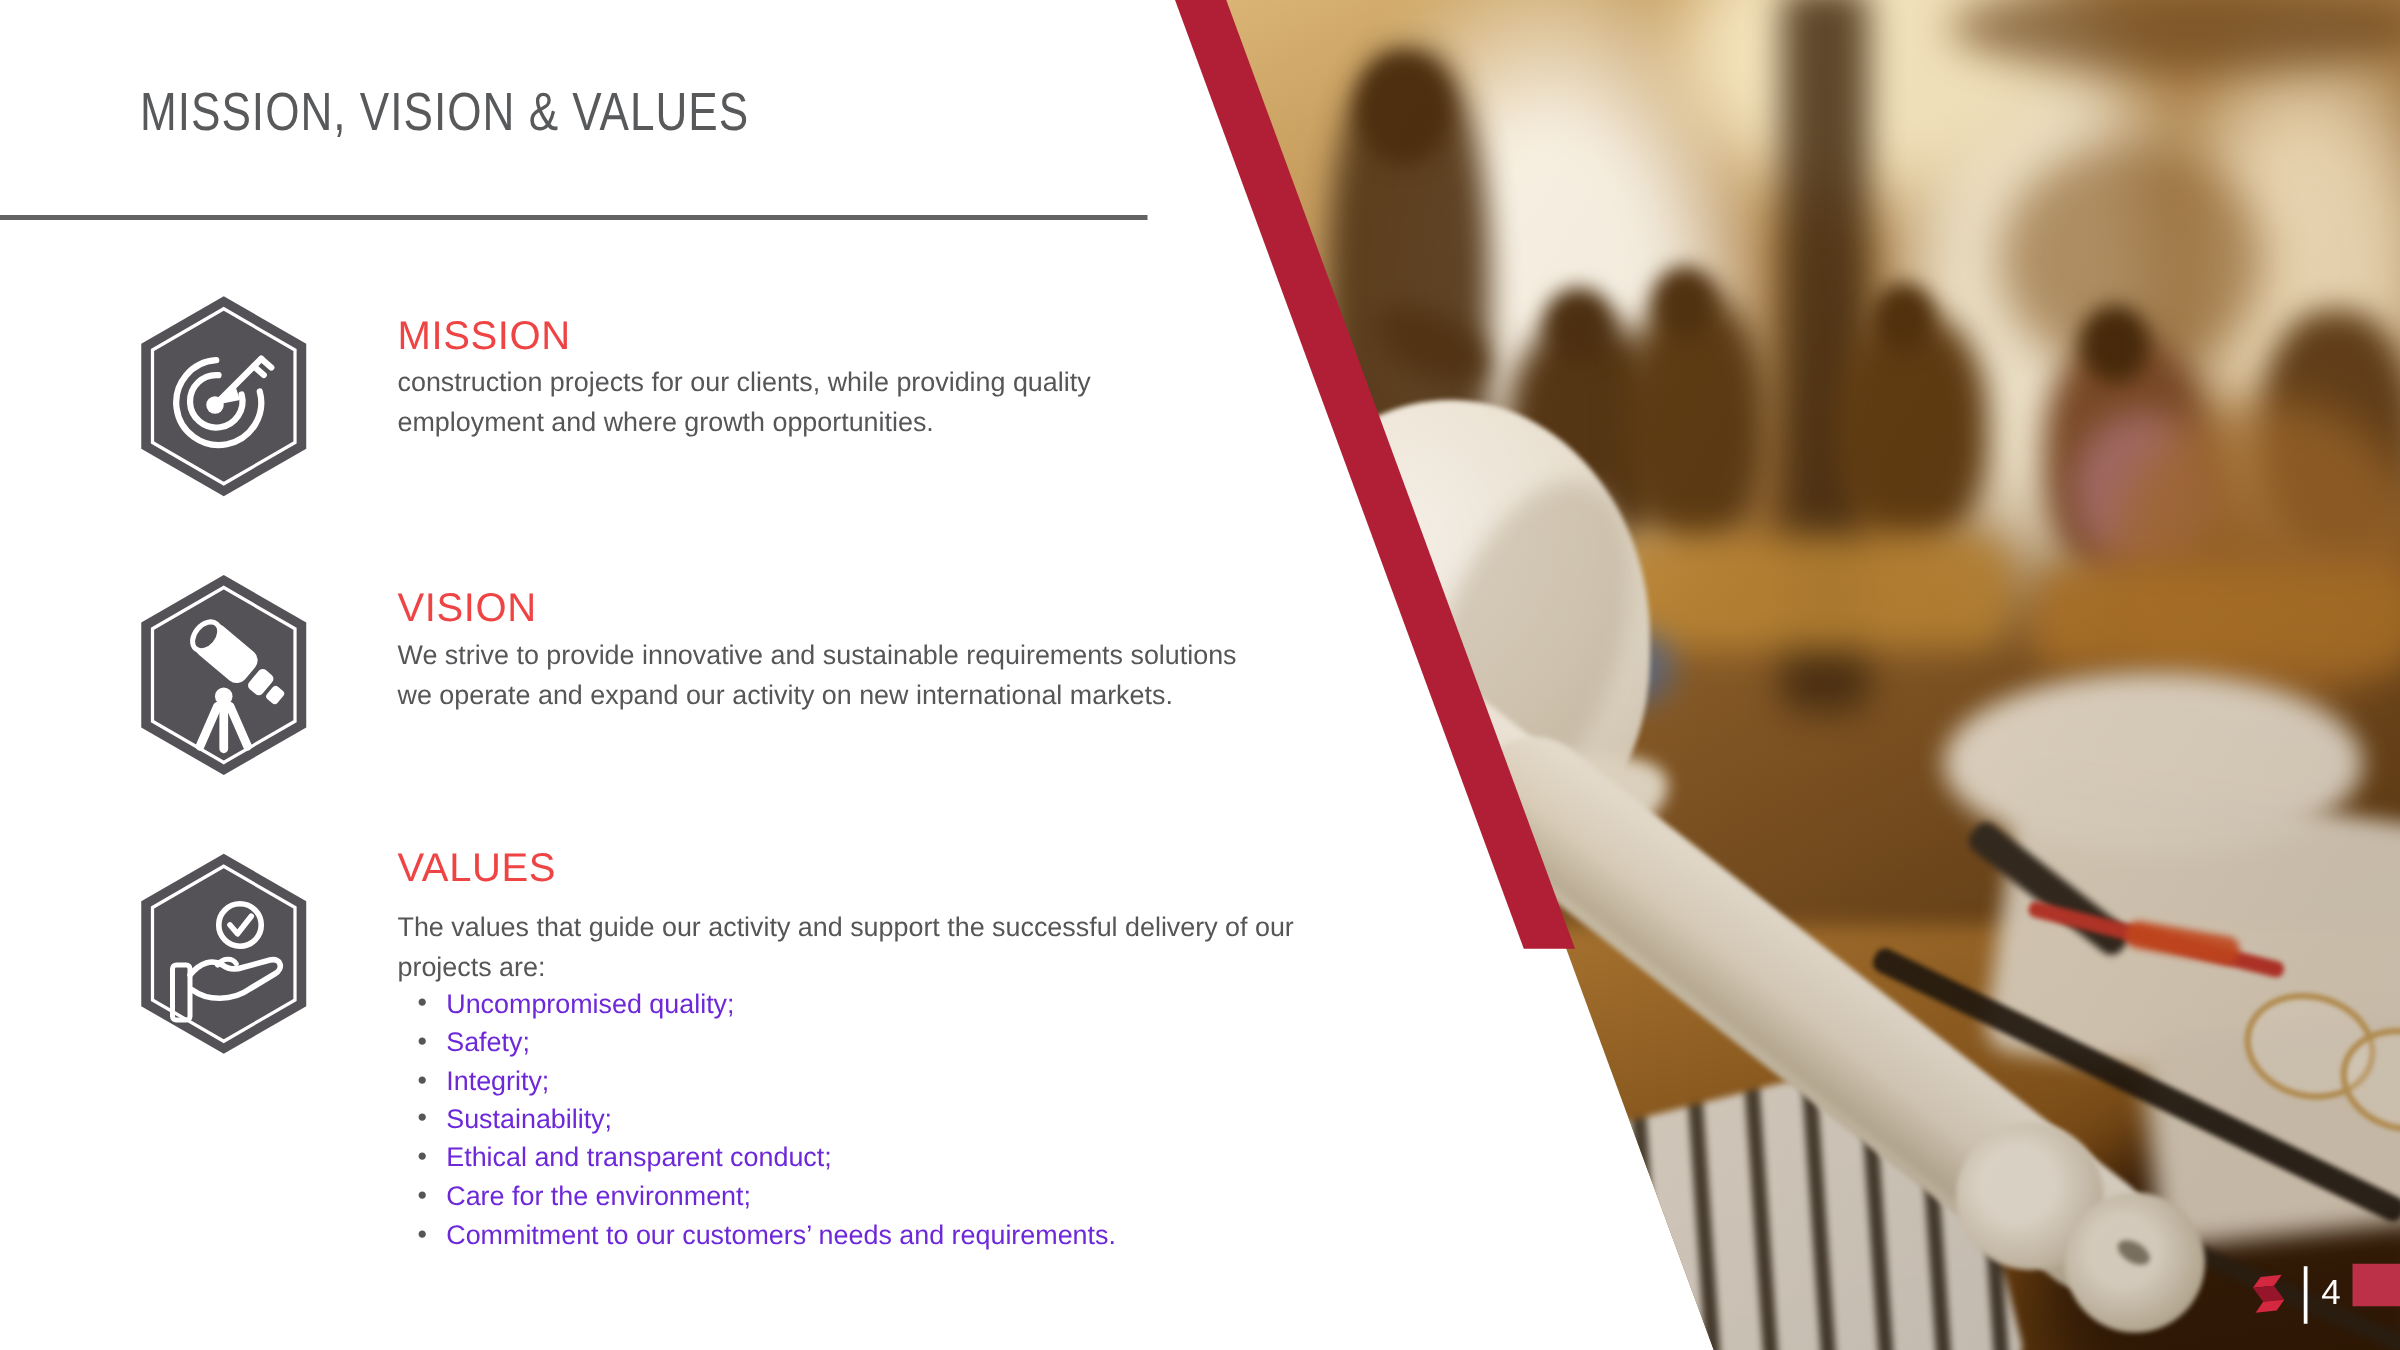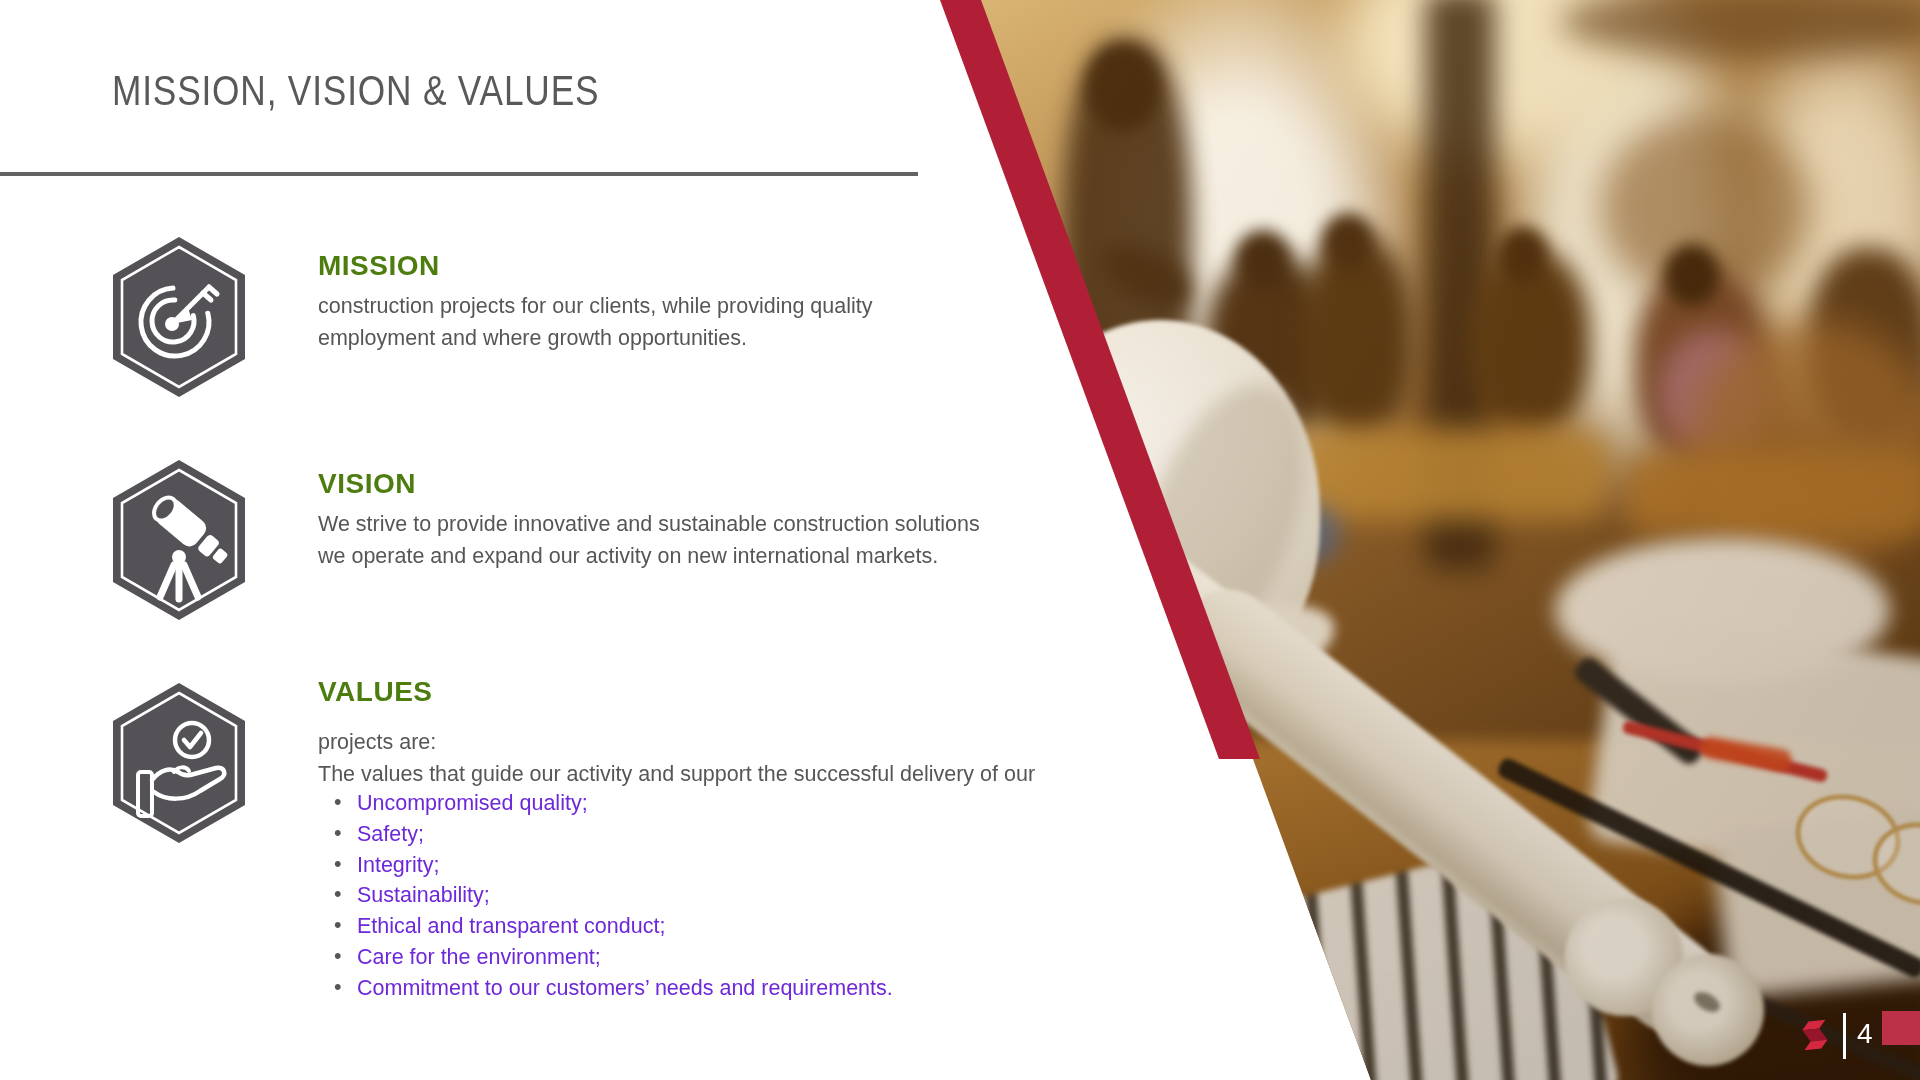--- a/index.html
+++ b/index.html
@@ -16,22 +16,22 @@
     transform:scaleX(.82);transform-origin:left top;white-space:nowrap;
   }
   .title-rule{position:absolute;left:0;top:172px;width:918px;height:4px;background:#636363;}
 
   .hex-icon{position:absolute;left:108px;width:142px;height:166px;}
   #hex-mission{top:234px;}
   #hex-vision{top:457px;}
   #hex-values{top:680px;}
 
   .sec-heading{
-    position:absolute;left:318px;margin:0;font-size:28px;font-weight:700;
-    color:#4d7c0f;letter-spacing:.5px;
+    position:absolute;left:318px;margin:0;font-size:32px;font-weight:400;
+    color:#ef4444;letter-spacing:.5px;
   }
   #head-mission{top:250px;}
   #head-vision{top:468px;}
   #head-values{top:658px;margin-top:18px;}
 
   .sec-body{position:absolute;left:318px;font-size:21.5px;line-height:31.5px;color:#565658;}
   #body-mission{top:291px;}
   #body-vision{top:509px;}
   #body-values{top:727px;}
 
@@ -218,28 +218,28 @@
   </svg>
 
   <h2 id="head-mission" class="sec-heading">MISSION</h2>
   <div id="body-mission" class="sec-body">
     <div>construction projects for our clients, while providing quality</div>
     <div>employment and where growth opportunities.</div>
   </div>
 
   <h2 id="head-vision" class="sec-heading">VISION</h2>
   <div id="body-vision" class="sec-body">
-    <div>We strive to provide innovative and sustainable construction solutions</div>
+    <div>We strive to provide innovative and sustainable requirements solutions</div>
     <div>we operate and expand our activity on new international markets.</div>
   </div>
 
   <h2 id="head-values" class="sec-heading">VALUES</h2>
   <div id="body-values" class="sec-body">
+    <div>The values that guide our activity and support the successful delivery of our</div>
     <div>projects are:</div>
-    <div>The values that guide our activity and support the successful delivery of our</div>
   </div>
   <ul class="values-list">
     <li>Uncompromised quality;</li>
     <li>Safety;</li>
     <li>Integrity;</li>
     <li>Sustainability;</li>
     <li>Ethical and transparent conduct;</li>
     <li>Care for the environment;</li>
     <li>Commitment to our customers’ needs and requirements.</li>
   </ul>

